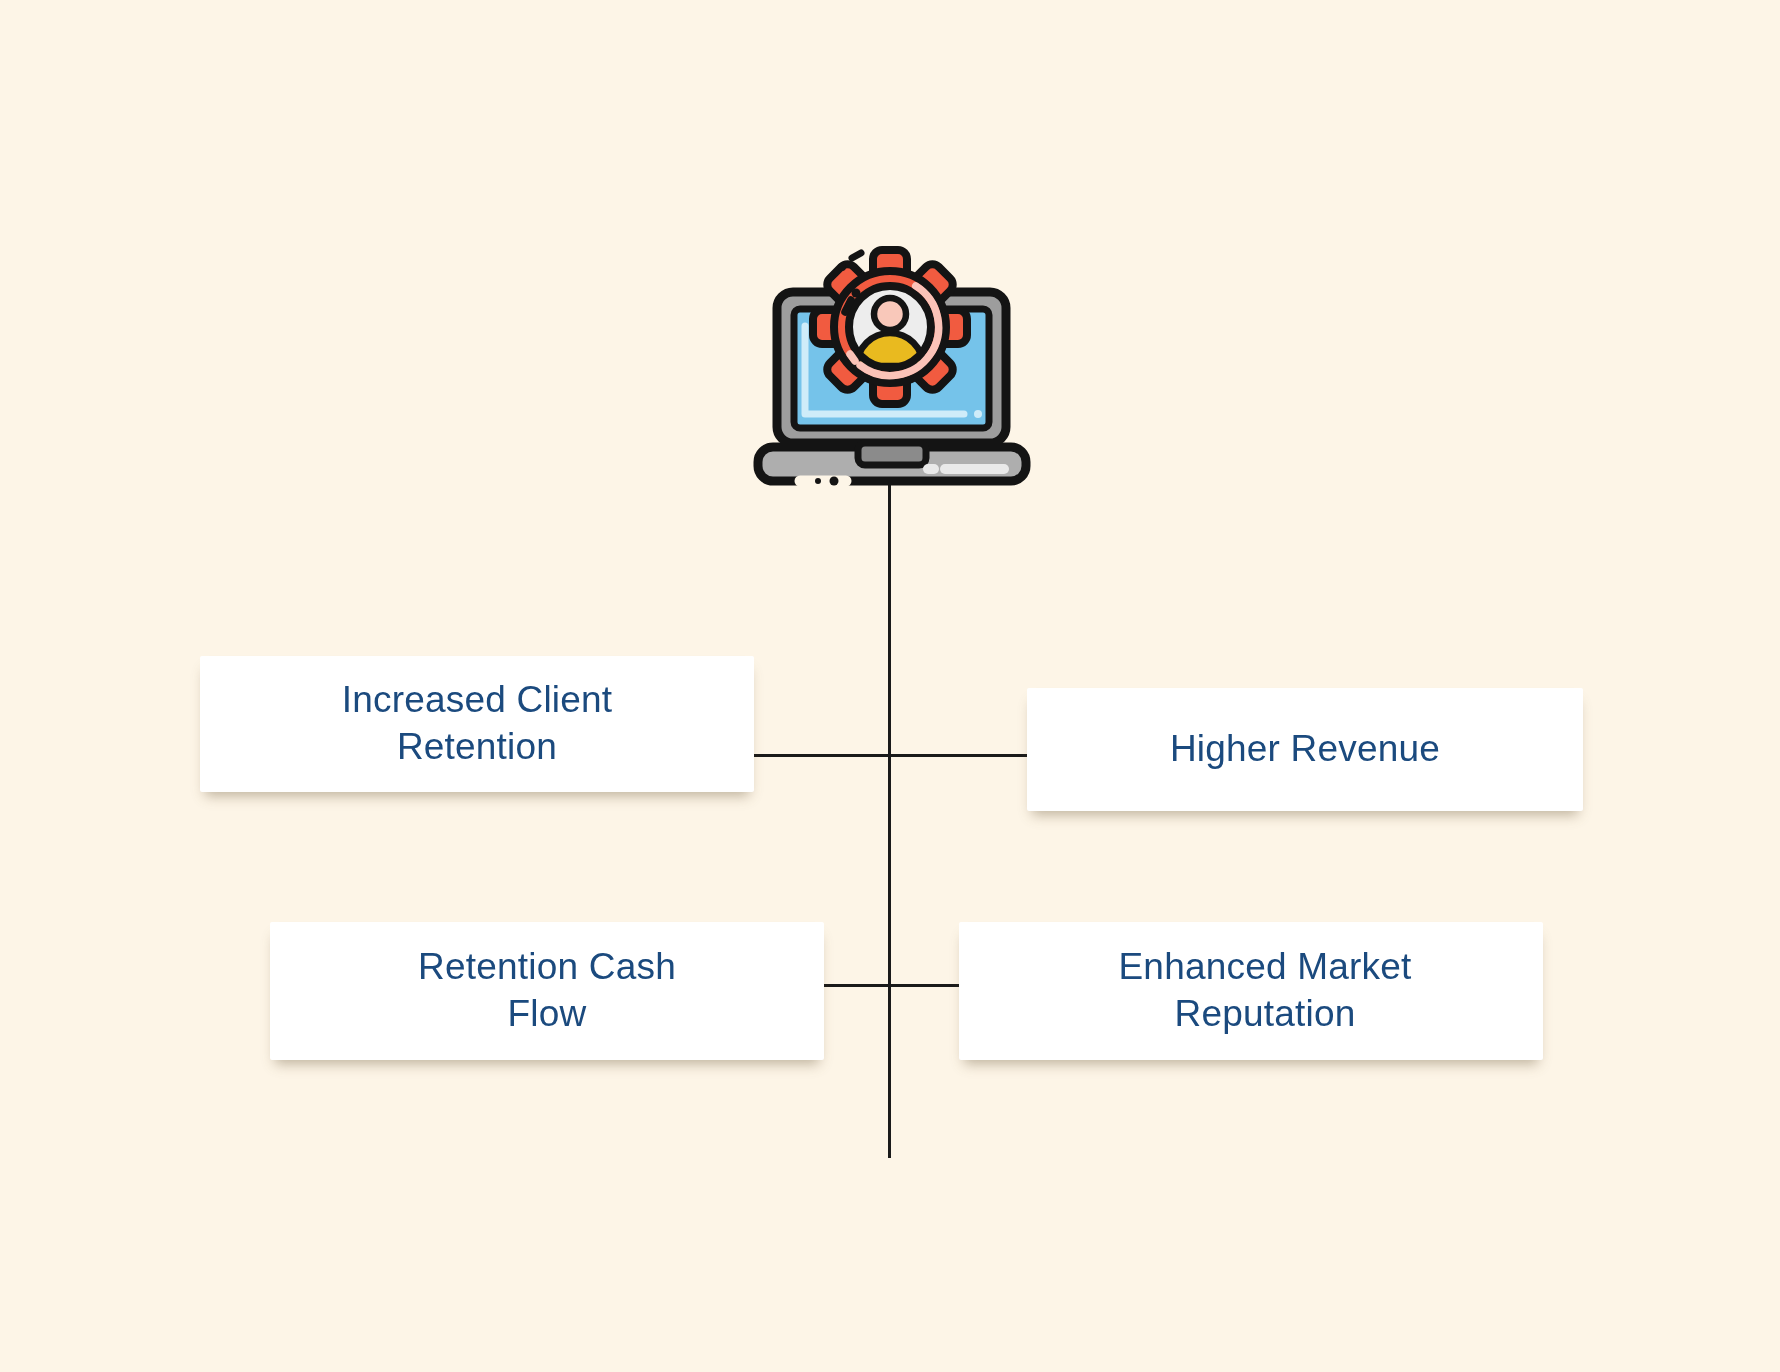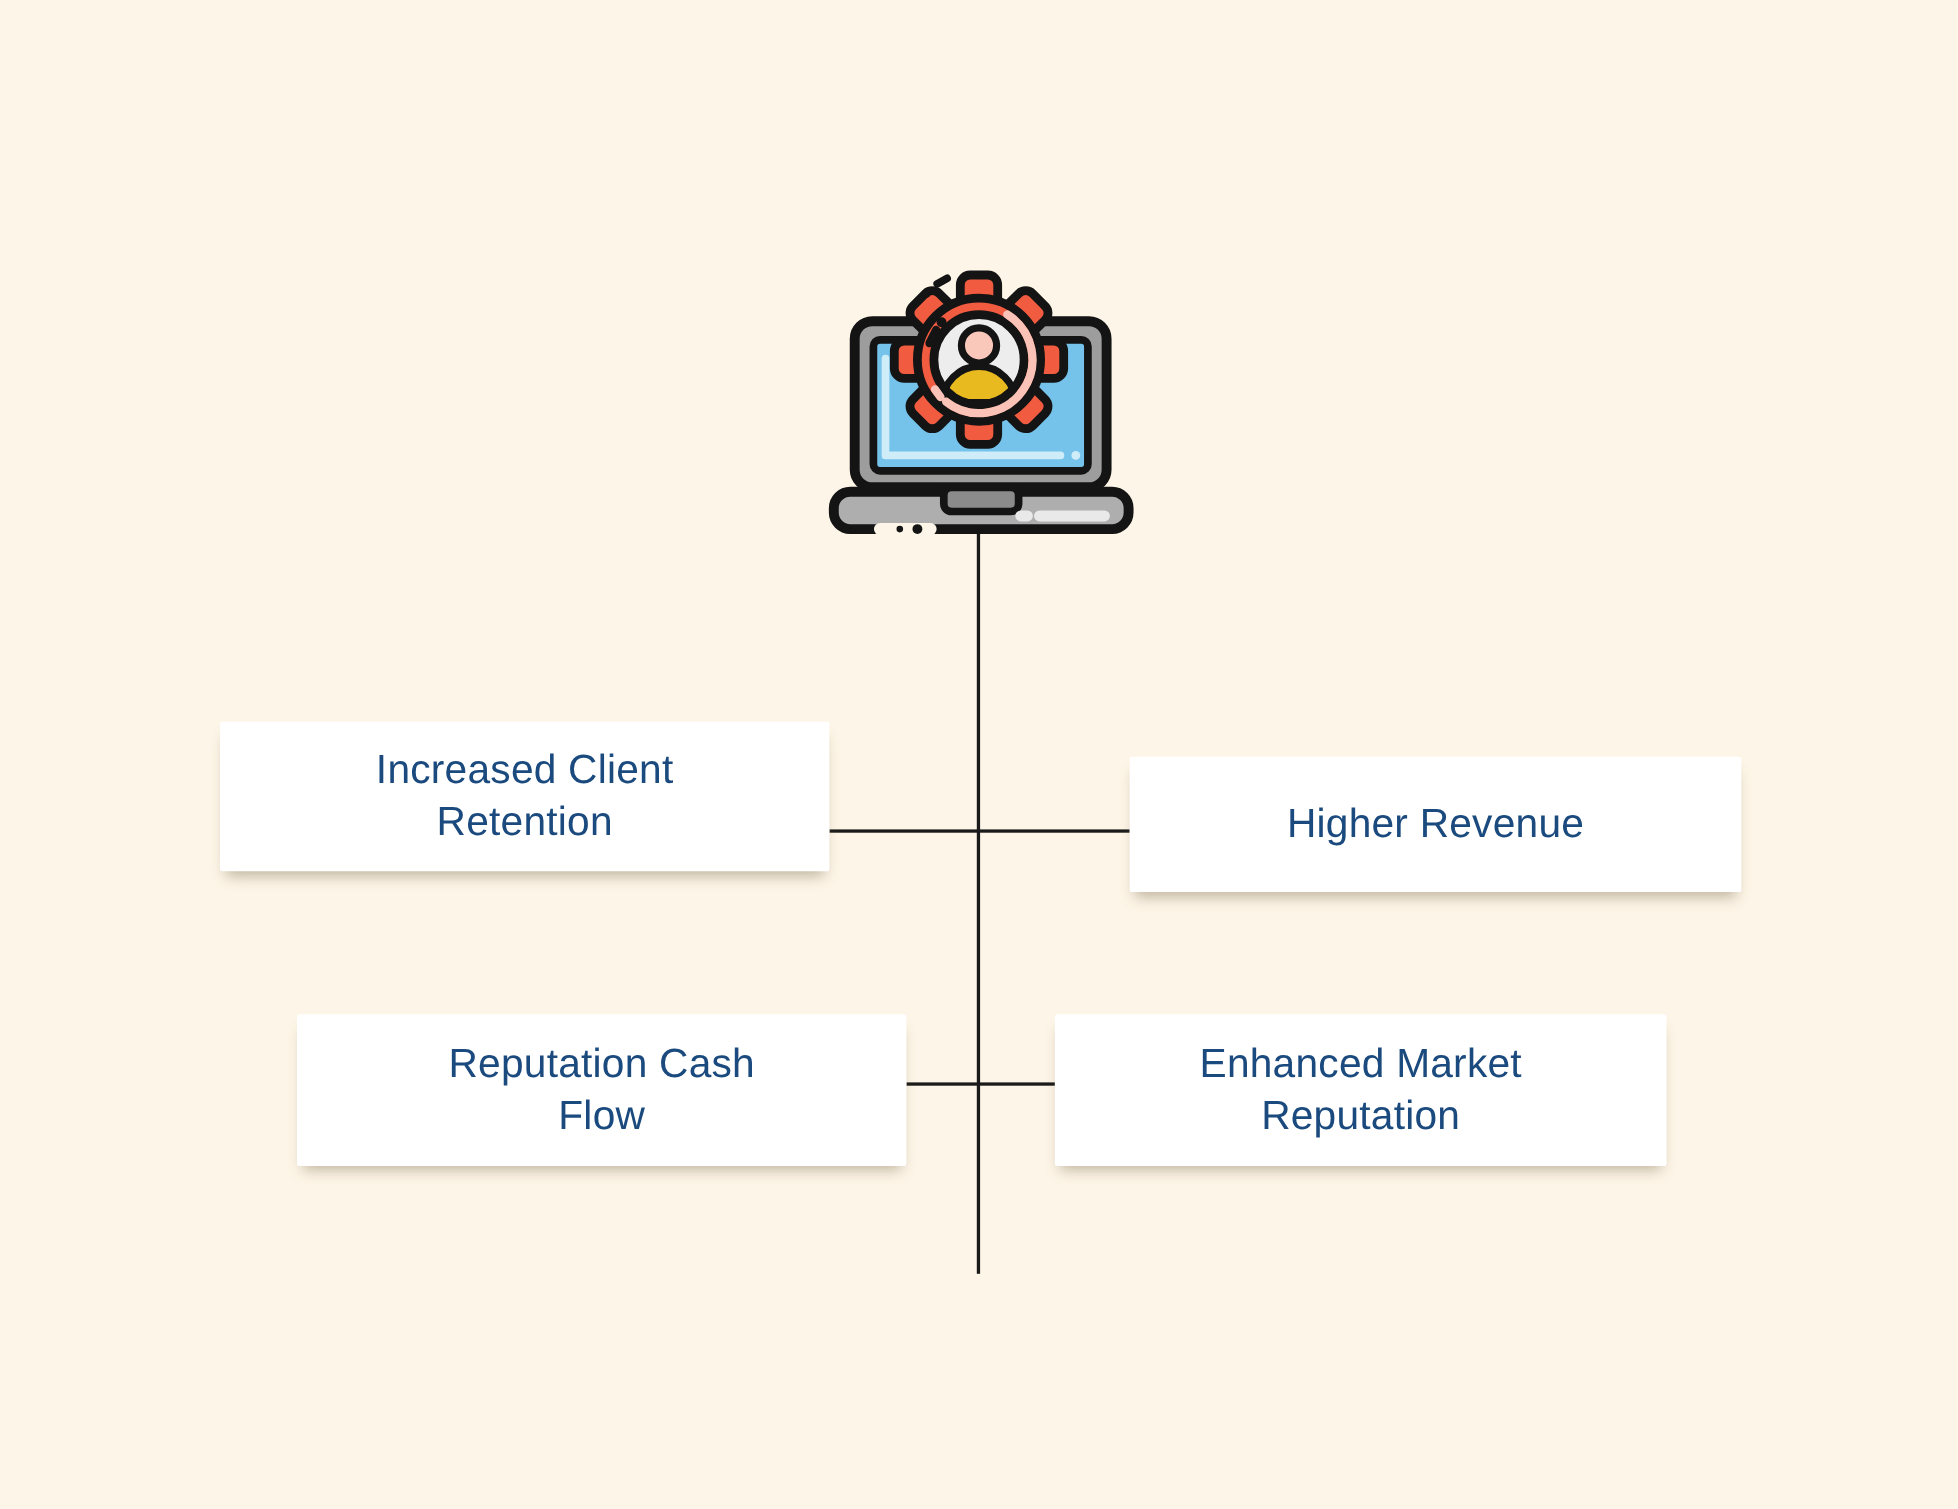--- a/index.html
+++ b/index.html
@@ -143,23 +143,23 @@
   <div class="node" style="left:200px; top:656px; width:554px; height:136px;">
     <span class="node-label">Increased Client
 Retention</span>
   </div>
 
   <div class="node" style="left:1027px; top:688px; width:556px; height:123px;">
     <span class="node-label">Higher Revenue</span>
   </div>
 
   <div class="node" style="left:270px; top:922px; width:554px; height:138px;">
-    <span class="node-label">Reputation Cash
+    <span class="node-label">Retention Cash
 Flow</span>
   </div>
 
-  <div class="node" style="left:959px; top:922px; width:556px; height:138px;">
+  <div class="node" style="left:959px; top:922px; width:556px; height:138px;padding-left:28px;">
     <span class="node-label">Enhanced Market
 Reputation</span>
   </div>
 
 
 </div>
 
 </body></html>

